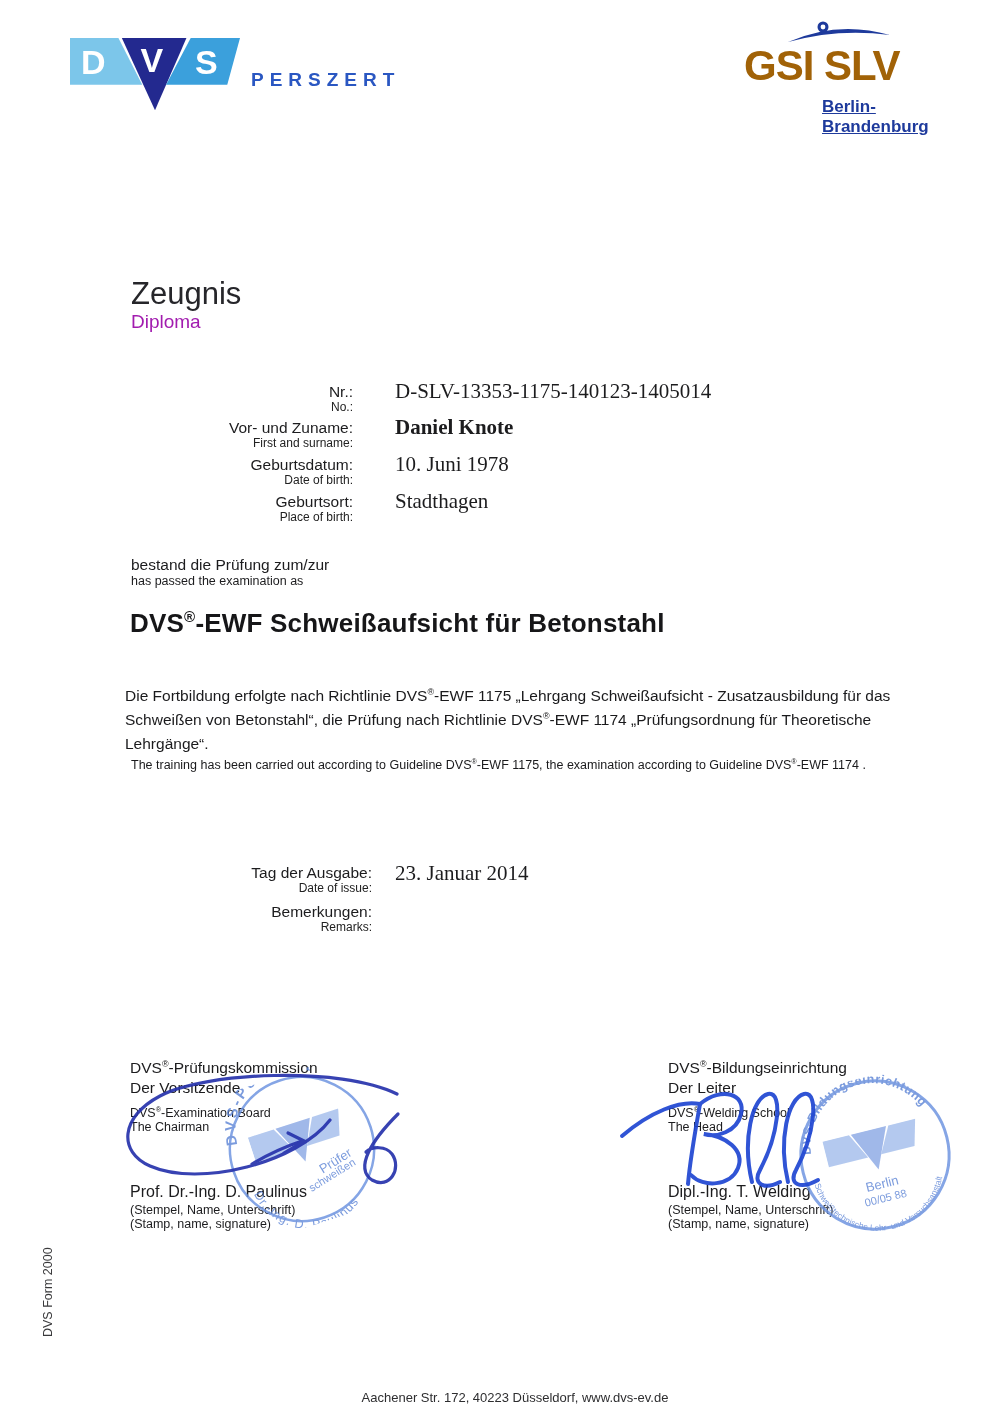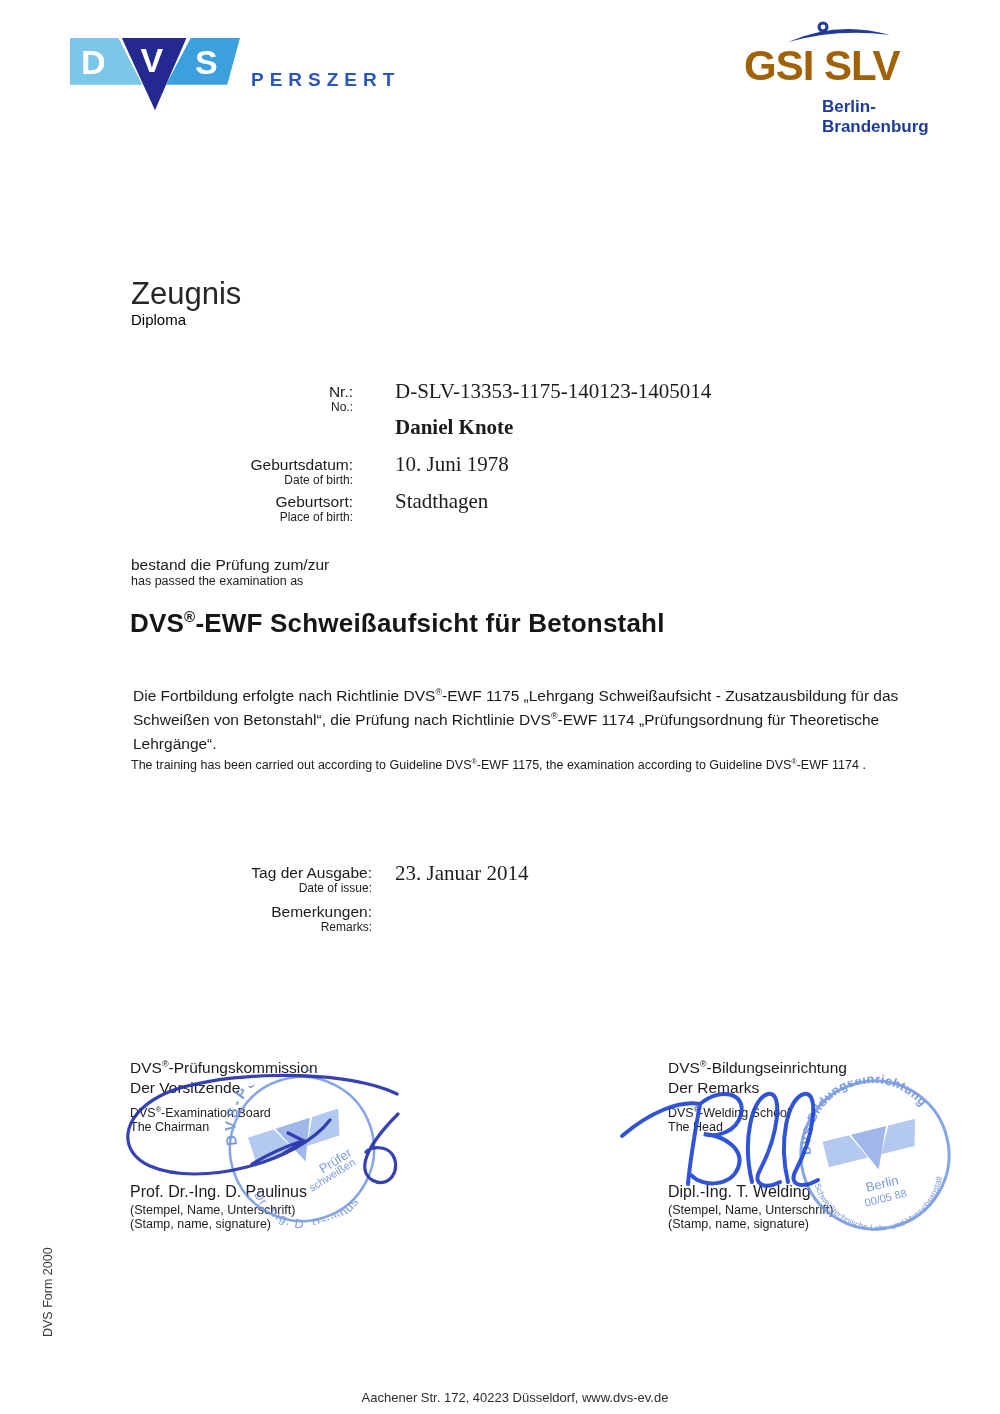--- a/index.html
+++ b/index.html
@@ -8,39 +8,39 @@
     background:#ffffff;overflow:hidden;
     font-family:"Liberation Sans",sans-serif;color:#1c1c1e;
   }
   .abs{position:absolute;}
   .serif{font-family:"Liberation Serif",serif;}
   sup.reg{font-size:58%;vertical-align:super;line-height:0;}
 
   
   .perszert{left:251px;top:69px;font-size:19px;letter-spacing:6px;color:#2a57c2;font-weight:bold;}
   .gsi-name{left:744px;top:42px;font-size:42px;font-weight:bold;color:#a16207;letter-spacing:-1px;}
-  .gsi-loc{left:822px;font-size:17px;font-weight:bold;color:#1e3a9c;}
+  .gsi-loc{left:822px;font-size:17px;font-weight:bold;color:#1e3a9c;text-decoration:underline;}
 
   
   .t-de{left:131px;top:276px;font-size:31px;color:#26262a;}
-  .t-en{left:131px;top:311px;font-size:15px;color:#000000;}
+  .t-en{left:131px;top:311px;font-size:19px;color:#a21caf;}
 
   
   .lbl-de{font-size:15.5px;line-height:17px;}
   .lbl-en{font-size:12px;line-height:14px;color:#222;}
   .lab1{left:103px;width:250px;text-align:right;}
   .lab2{left:120px;width:252px;text-align:right;}
   .val{left:395px;font-size:21px;white-space:nowrap;}
   .val.b{font-weight:bold;}
 
   .stm-de{left:131px;top:556px;font-size:15.5px;}
   .stm-en{left:131px;top:574px;font-size:12.5px;}
 
   .qual{left:130px;top:608px;font-size:26px;font-weight:bold;letter-spacing:0.2px;color:#161618;}
-  .desc-de{left:133px;top:684px;width:782px;font-size:15.5px;line-height:24px;color:#1a1a1c;}
+  .desc-de{left:125px;top:684px;width:782px;font-size:15.5px;line-height:24px;color:#1a1a1c;}
   .desc-en{left:131px;top:758px;width:800px;font-size:12.5px;color:#1a1a1c;}
 
   
   .sig-l1{font-size:15.5px;line-height:20px;}
   .sig-l2{font-size:12.5px;line-height:14px;}
   .sig-name{font-size:16px;}
   .stamp{opacity:.82;}
   .stamp text, .stamp textPath{fill:#5f86d6;}
   .ink{pointer-events:none;}
 
@@ -88,20 +88,24 @@
 
   <div class="abs t-de">Zeugnis</div>
   <div class="abs t-en">Diploma</div>
 
   <div class="abs lab1" style="top:383px">
     <div class="lbl-de">Nr.:</div>
       <div class="lbl-en">No.:</div>
   </div>
   <div class="abs val serif" style="top:379px">D-SLV-13353-1175-140123-1405014</div>
 
+  <div class="abs lab1" style="top:419px">
+    <div class="lbl-de">Vor- und Zuname:</div>
+      <div class="lbl-en">First and surname:</div>
+  </div>
   <div class="abs val serif b" style="top:415px">Daniel Knote</div>
 
   <div class="abs lab1" style="top:456px">
     <div class="lbl-de">Geburtsdatum:</div>
       <div class="lbl-en">Date of birth:</div>
   </div>
   <div class="abs val serif" style="top:452px">10. Juni 1978</div>
 
   <div class="abs lab1" style="top:493px">
     <div class="lbl-de">Geburtsort:</div>
@@ -134,21 +138,21 @@
     <div class="sig-l1">Der Vorsitzende</div>
     <div class="sig-l2" style="margin-top:8px">DVS<sup class="reg">®</sup>-Examination Board</div>
     <div class="sig-l2">The Chairman</div>
   </div>
   <div class="abs sig-name" style="left:130px;top:1183px">Prof. Dr.-Ing. D. Paulinus</div>
   <div class="abs sig-l2" style="left:130px;top:1203px">(Stempel, Name, Unterschrift)</div>
   <div class="abs sig-l2" style="left:130px;top:1217px">(Stamp, name, signature)</div>
 
   <div class="abs" style="left:668px;top:1058px">
     <div class="sig-l1">DVS<sup class="reg">®</sup>-Bildungseinrichtung</div>
-    <div class="sig-l1">Der Remarks</div>
+    <div class="sig-l1">Der Leiter</div>
     <div class="sig-l2" style="margin-top:8px">DVS<sup class="reg">®</sup>-Welding School</div>
     <div class="sig-l2">The Head</div>
   </div>
   <div class="abs sig-name" style="left:668px;top:1183px">Dipl.-Ing. T. Welding</div>
   <div class="abs sig-l2" style="left:668px;top:1203px">(Stempel, Name, Unterschrift)</div>
   <div class="abs sig-l2" style="left:668px;top:1217px">(Stamp, name, signature)</div>
 
   <svg class="abs stamp" style="left:226px;top:1073px;transform:rotate(-18deg)" width="152" height="152" viewBox="0 0 152 152">
     <defs>
       <path id="sL-top" d="M17,66 A60,60 0 1 1 135,66" fill="none"></path>

